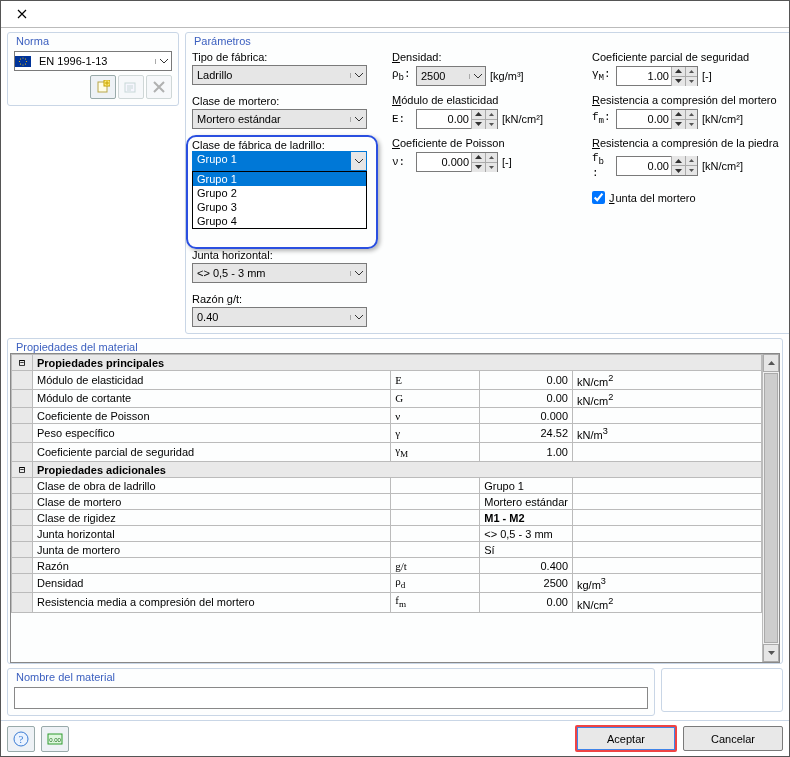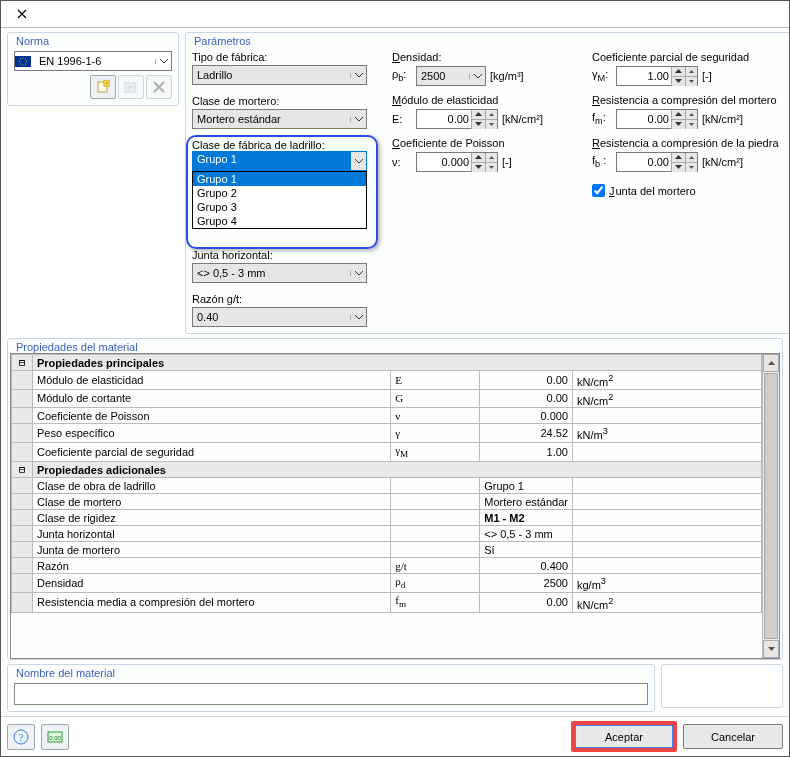--- a/index.html
+++ b/index.html
@@ -19,21 +19,21 @@
   .dd .dd-txt{flex:1;padding:0 4px;overflow:hidden;white-space:nowrap;text-overflow:ellipsis}
   .dd .dd-arr{width:15px;display:flex;align-items:center;justify-content:center;border-left:1px solid #aaa}
   .toolbar{display:flex;gap:2px;justify-content:flex-end;margin-top:4px}
   .tbtn{width:24px;height:22px;border:1px solid #9aa;background:#eef2f6;display:flex;align-items:center;justify-content:center;cursor:pointer;border-radius:2px}
   .tbtn.disabled{opacity:.45;cursor:default}
   .param-cols{display:flex;gap:20px}
   .col{display:flex;flex-direction:column;gap:2px;position:relative}
   .lbl{white-space:nowrap}
   .ul{text-decoration:underline}
   .param-row{display:flex;align-items:center;gap:4px;margin-top:1px;margin-bottom:6px}
-  .sym{width:20px;font-family:Liberation Sans, sans-serif}
+  .sym{width:20px;font-family:Liberation Mono, monospace}
   .spin{display:inline-flex;height:20px;border:1px solid #7a7a7a;background:#fff;box-sizing:border-box;align-items:center}
   .spin input{width:50px;border:none;outline:none;text-align:right;padding:0 2px;font:inherit;background:transparent}
   .spin .spbtns{display:flex;flex-direction:column;border-left:1px solid #aaa}
   .spin .spbtns div{width:13px;height:9px;background:#e6e6e6;border-bottom:1px solid #aaa;display:flex;align-items:center;justify-content:center}
   .spin .spbtns div:last-child{border-bottom:none}
   .spin .spbtns svg{display:block}
   .spin .step{display:flex;flex-direction:column;border-left:1px solid #aaa}
   .spin .step div{width:11px;height:9px;background:#e6e6e6;border-bottom:1px solid #aaa;display:flex;align-items:center;justify-content:center}
   .spin .step div:last-child{border-bottom:none}
   .unit{font-family:Arial,sans-serif;font-size:11px}
@@ -58,21 +58,21 @@
   table.props td.symcell{width:80px;font-family:'Times New Roman',serif}
   table.props td.valcell{width:80px;text-align:right}
   table.props td.unitcell{width:180px}
   .scrollbar{width:16px;background:#f0f0f0;border-left:1px solid #bbb;display:flex;flex-direction:column}
   .scrollbar .arr{height:16px;background:#e6e6e6;border:1px solid #aaa;margin:0;display:flex;align-items:center;justify-content:center}
   .scrollbar .thumb{flex:1;background:#cdcdcd;margin:1px;border:1px solid #aaa}
   .name-input{width:100%;height:22px;border:1px solid #888;background:#fff;box-sizing:border-box}
   .footer{display:flex;align-items:center;gap:6px;padding:4px 6px;border-top:1px solid #c9d6e6}
   .footer .spacer{flex:1}
   .btn{min-width:78px;height:23px;border:1px solid #7a7a7a;background:#e8e8e8;display:flex;align-items:center;justify-content:center;cursor:pointer;padding:0 10px;border-radius:2px}
-  .btn.primary{border:4px solid #ef4444;box-shadow:inset 0 0 0 1px #3f84e8}
+  .btn.primary{border:2px solid #ef4444;box-shadow:inset 0 0 0 1px #3f84e8}
   .iconbtn{width:26px;height:24px;border:1px solid #9aa;background:#eef2f6;display:flex;align-items:center;justify-content:center;cursor:pointer;border-radius:2px}
   .flag{display:inline-flex;width:16px;height:11px;margin-right:4px}
   .name-row{display:flex;gap:6px;align-items:flex-start}
   .preview-box{width:120px;height:42px;border:1px solid #c9d6e6;border-radius:3px;background:#fff}
 </style>
 </head>
 <body>
 
 <div class="window">
   <div class="titlebar">
@@ -98,21 +98,21 @@
                     <circle cx="8" cy="9" r=".6"></circle>
                     <circle cx="4.5" cy="5.5" r=".6"></circle>
                     <circle cx="11.5" cy="5.5" r=".6"></circle>
                     <circle cx="5.5" cy="3" r=".6"></circle>
                     <circle cx="10.5" cy="3" r=".6"></circle>
                     <circle cx="5.5" cy="8" r=".6"></circle>
                     <circle cx="10.5" cy="8" r=".6"></circle>
                   </g>
                 </svg>
             </span>
-            <span class="dd-txt">EN 1996-1-6</span>
+            <span class="dd-txt">EN 1996-1-13</span>
             <span class="dd-arr">
                 <svg width="8" height="5">
                   <path d="M0 0 L4 4 L8 0" fill="none" stroke="#333"></path>
                 </svg>
               </span>
           </div>
           <div class="toolbar">
             <div class="tbtn">
                 <svg width="14" height="14" viewBox="0 0 14 14">
                   <rect x="2" y="2" width="9" height="10" fill="#fffde6" stroke="#b7a64a"></rect>

